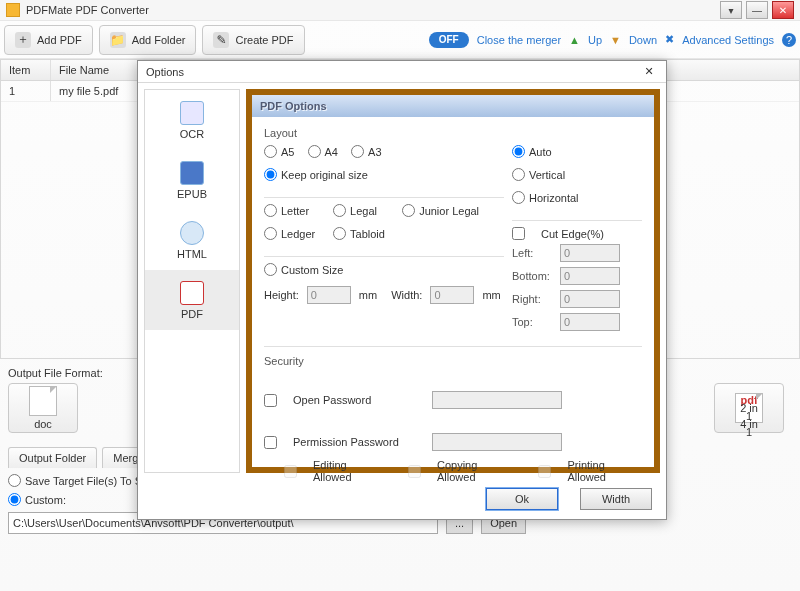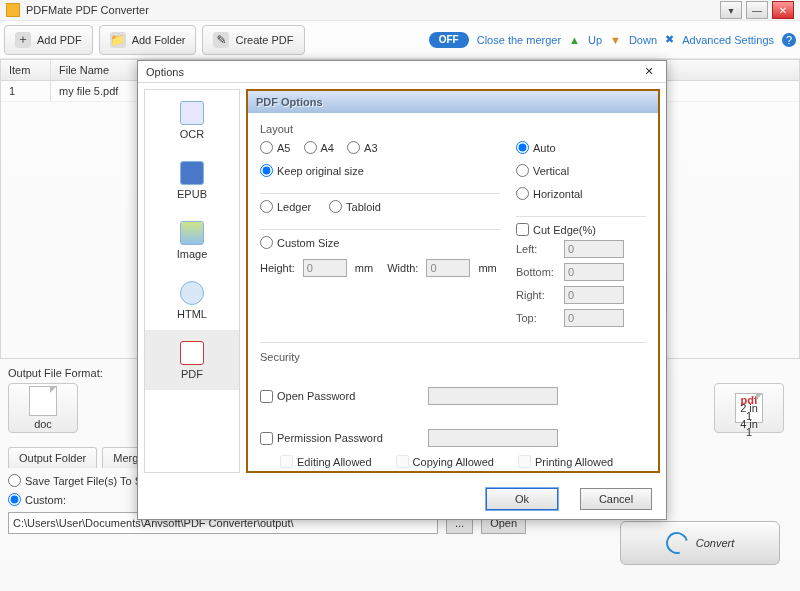--- a/index.html
+++ b/index.html
@@ -52,36 +52,36 @@
   .sidebar{width:96px;border:1px solid #d9d9d9;margin:6px;display:flex;flex-direction:column;}
   .sb-item{flex:0 0 60px;display:flex;flex-direction:column;align-items:center;justify-content:center;gap:3px;cursor:pointer;}
   .sb-item.sel{background:#ececec;}
   .sb-ico{width:24px;height:24px;background:#cfe3f7;border:1px solid #87b5e0;border-radius:3px;}
   .sb-ico.ocr{background:#e7e7ff;}
   .sb-ico.epub{background:#4a78c8;}
   .sb-ico.img{background:linear-gradient(#cde48b,#93c2e9);}
   .sb-ico.html{background:#d8e8f7;border-radius:50%;}
   .sb-ico.pdf{background:#fff;border:1px solid #c33;}
 
-  .content{flex:1;margin:6px 6px 6px 0;border:2px solid #a16207;}
+  .content{flex:1;margin:6px 6px 6px 0;border:6px solid #a16207;}
   .c-header{height:22px;background:linear-gradient(#d9e5f6,#a7c1e3);padding:0 8px;display:flex;align-items:center;color:#515a73;font-weight:bold;text-shadow:1px 1px 0 #eef4fc;}
   .c-inner{padding:10px 12px;}
   .group-label{color:#555;margin-bottom:6px;}
   .layout-box{position:relative;border-bottom:1px solid #e0e0e0;}
   .layout-left{width:240px;float:left;}
   .radio{display:inline-flex;align-items:center;gap:4px;margin-right:10px;margin-bottom:10px;cursor:pointer;}
   .radio input{margin:0;}
   .row{display:flex;align-items:center;gap:8px;}
   .sep{height:1px;background:#e0e0e0;margin:6px 0;}
   .dim-input{width:44px;height:18px;border:1px solid #aaa;background:#eee;color:#888;text-align:left;padding:0 3px;}
   .layout-right{float:right;width:130px;}
   .num-field{display:flex;align-items:center;gap:6px;margin-bottom:5px;}
   .num-field label{width:42px;color:#555;}
   .num-field input{width:60px;height:18px;border:1px solid #aaa;background:#eee;color:#888;padding:0 3px;}
-  .chk{display:flex;align-items:center;gap:4px;}
+  .chk{display:flex;align-items:center;gap:16px;}
 
   .security{clear:both;padding-top:8px;}
   .sec-row{display:flex;align-items:center;gap:8px;margin-bottom:8px;margin-top:24px;}
   .sec-row input[type=text]{width:130px;height:18px;border:1px solid #aaa;background:#eee;}
   .sec-perms{display:flex;gap:24px;padding-left:20px;color:#aaa;}
   .sec-perms .chk{color:#aaa;}
   .sec-perms input{opacity:.5;}
 
   .dlg-buttons{height:40px;display:flex;align-items:center;justify-content:flex-end;gap:22px;padding:0 14px;}
   .dlg-btn{width:72px;height:22px;border:1px solid #8a8a8a;background:linear-gradient(#fafafa,#e0e0e0);}
@@ -171,48 +171,40 @@
       <input type="radio" name="of" checked="" style="">
         <span>Custom:</span>
     </label>
   </div>
   <div class="outfolder-row" style="padding-top:0;">
     <input class="path-input" value="C:\Users\User\Documents\Anvsoft\PDF Converter\output\" style="">
     <button class="browse-btn">...</button>
     <button class="open-btn">Open</button>
   </div>
 
-  <div class="convert-btn">
-    <div class="convert-ico"></div>
-    <span>Convert</span>
-  </div>
 </div>
 
 <div class="dialog">
   <div class="dlg-title">
     <span>Options</span>
     <div class="spacer"></div>
     <div class="dlg-close">✕</div>
   </div>
 
   <div class="dlg-body">
     <div class="sidebar">
       <div class="sb-item">
         <div class="sb-ico ocr"></div>
         <span>OCR</span>
       </div>
       <div class="sb-item">
         <div class="sb-ico epub"></div>
         <span>EPUB</span>
       </div>
       <div class="sb-item">
-        <div class="sb-ico img"></div>
-        <span>Image</span>
-      </div>
-      <div class="sb-item">
         <div class="sb-ico html"></div>
         <span>HTML</span>
       </div>
       <div class="sb-item sel">
         <div class="sb-ico pdf"></div>
         <span>PDF</span>
       </div>
     </div>
 
     <div class="content">
@@ -234,20 +226,34 @@
               <label class="radio">
                   <input type="radio" name="lay" style="">
                   <span>A3</span>
                 </label>
               <label class="radio">
                   <input type="radio" name="lay" checked="" style="">
                   <span>Keep original size</span>
                 </label>
             </div>
             <div class="sep"></div>
+            <div>
+              <label class="radio" style="width:56px">
+                  <input type="radio" name="lay" style="">
+                  <span>Letter</span>
+                </label>
+              <label class="radio" style="width:56px">
+                  <input type="radio" name="lay" style="">
+                  <span>Legal</span>
+                </label>
+              <label class="radio">
+                  <input type="radio" name="lay" style="">
+                  <span>Junior Legal</span>
+                </label>
+            </div>
             <div>
               <label class="radio" style="width:56px">
                   <input type="radio" name="lay" style="">
                   <span>Ledger</span>
                 </label>
               <label class="radio">
                   <input type="radio" name="lay" style="">
                   <span>Tabloid</span>
                 </label>
             </div>
@@ -334,15 +340,15 @@
                 <span>Printing Allowed</span>
               </label>
           </div>
         </div>
       </div>
     </div>
   </div>
 
   <div class="dlg-buttons">
     <button class="dlg-btn primary">Ok</button>
-    <button class="dlg-btn">Cancel</button>
+    <button class="dlg-btn">Width</button>
   </div>
 </div>
 
 </body></html>

